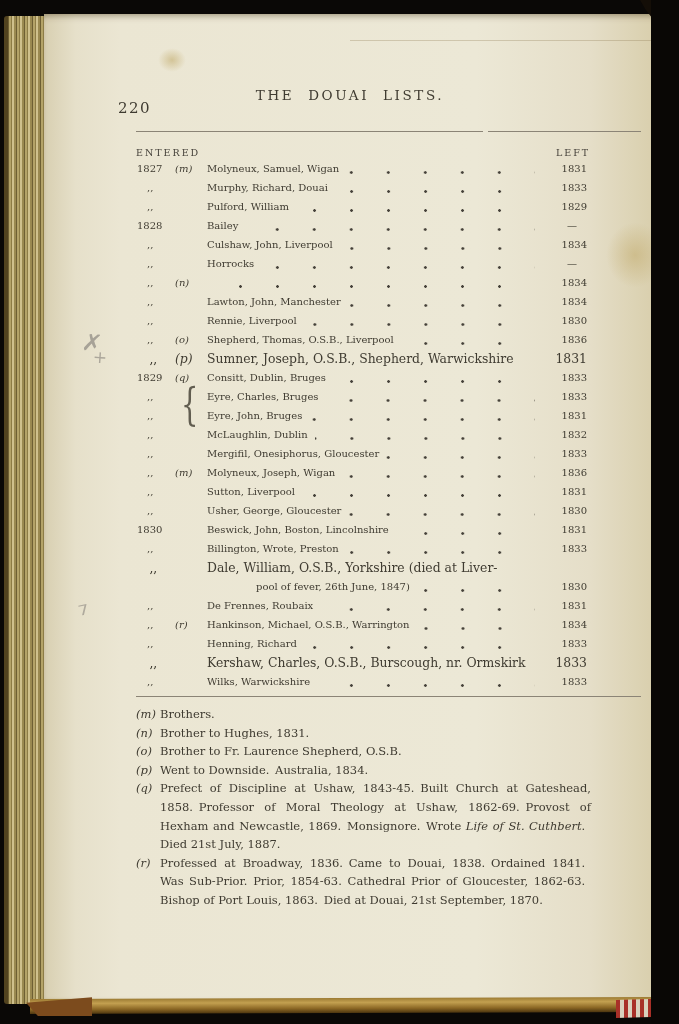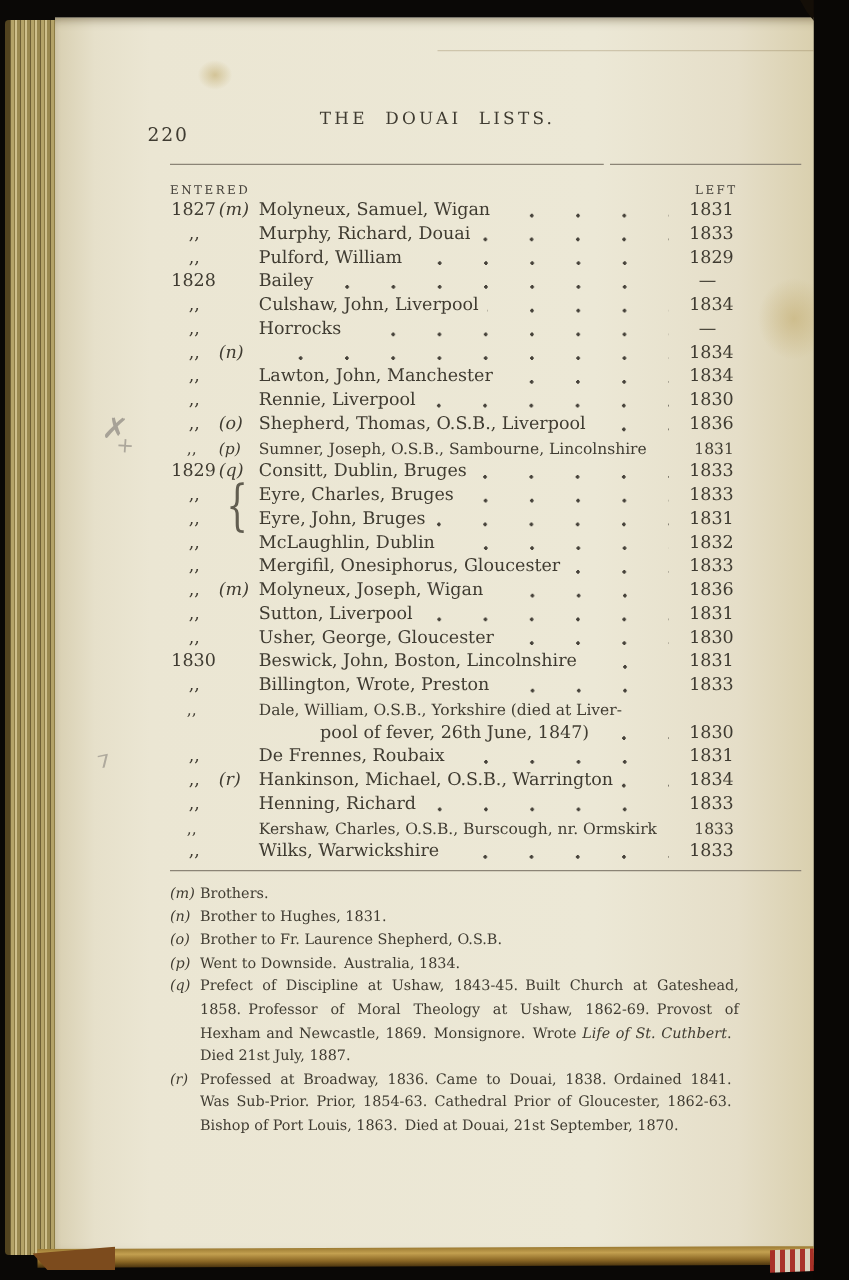--- a/index.html
+++ b/index.html
@@ -34,21 +34,21 @@
   .title{position:absolute;left:90px;top:87px;width:520px;text-align:center;
       font-size:13.5px;letter-spacing:2.6px;word-spacing:7px;}
   .rule{position:absolute;height:1px;background:#8b8476;}
   .rule-a{left:136px;top:131px;width:347px;}
   .rule-b{left:488px;top:131px;width:153px;}
   .rule-c{left:136px;top:696px;width:505px;}
   .colhead{position:absolute;top:147px;font-size:9.5px;letter-spacing:2px;color:#45413a;}
   .col-entered{left:136px;}
   .col-left{left:556px;width:31px;text-align:right;}
   .table{position:absolute;left:137px;top:159px;width:450px;}
-  .row{display:flex;align-items:baseline;height:19px;font-size:14px;line-height:19px;white-space:pre;}
+  .row{display:flex;align-items:baseline;height:19px;font-size:10px;line-height:19px;white-space:pre;}
   .c-ent{flex:0 0 38px;white-space:pre;}
   .c-mark{flex:0 0 32px;font-style:italic;}
   .c-name{flex:0 0 auto;white-space:pre;}
   .leader{flex:1 1 auto;min-width:0;height:3px;align-self:flex-end;margin:0 8px 4px 7px;
       background-image:radial-gradient(circle at 1.5px 1.5px,#46423a 1.25px,rgba(0,0,0,0) 1.5px);
       background-size:37px 3px;background-repeat:repeat-x;background-position:100% 0;}
   .c-left{flex:0 0 44px;text-align:right;white-space:pre;}
   .nd .leader{background:none;margin:0 2px;}
   .tight{font-size:12.4px;}
   .cont .c-name{padding-left:49px;}
@@ -92,21 +92,21 @@
     <div class="row"><span class="c-ent">1827</span><span class="c-mark">(m)</span><span class="c-name">Molyneux, Samuel, Wigan</span><span class="leader"></span><span class="c-left">1831</span></div>
     <div class="row"><span class="c-ent">  ,,</span><span class="c-mark"></span><span class="c-name">Murphy, Richard, Douai</span><span class="leader"></span><span class="c-left">1833</span></div>
     <div class="row"><span class="c-ent">  ,,</span><span class="c-mark"></span><span class="c-name">Pulford, William</span><span class="leader"></span><span class="c-left">1829</span></div>
     <div class="row"><span class="c-ent">1828</span><span class="c-mark"></span><span class="c-name">Bailey</span><span class="leader"></span><span class="c-left">—  </span></div>
     <div class="row"><span class="c-ent">  ,,</span><span class="c-mark"></span><span class="c-name">Culshaw, John, Liverpool</span><span class="leader"></span><span class="c-left">1834</span></div>
     <div class="row"><span class="c-ent">  ,,</span><span class="c-mark"></span><span class="c-name">Horrocks</span><span class="leader"></span><span class="c-left">—  </span></div>
     <div class="row"><span class="c-ent">  ,,</span><span class="c-mark">(n)</span><span class="leader"></span><span class="c-left">1834</span></div>
     <div class="row"><span class="c-ent">  ,,</span><span class="c-mark"></span><span class="c-name">Lawton, John, Manchester</span><span class="leader"></span><span class="c-left">1834</span></div>
     <div class="row"><span class="c-ent">  ,,</span><span class="c-mark"></span><span class="c-name">Rennie, Liverpool</span><span class="leader"></span><span class="c-left">1830</span></div>
     <div class="row"><span class="c-ent">  ,,</span><span class="c-mark">(o)</span><span class="c-name">Shepherd, Thomas, O.S.B., Liverpool</span><span class="leader"></span><span class="c-left">1836</span></div>
-    <div class="row nd tight"><span class="c-ent">  ,,</span><span class="c-mark">(p)</span><span class="c-name">Sumner, Joseph, O.S.B., Sambourne, Lincolnshire</span><span class="leader"></span><span class="c-left">1831</span></div>
+    <div class="row nd tight"><span class="c-ent">  ,,</span><span class="c-mark">(p)</span><span class="c-name">Sumner, Joseph, O.S.B., Shepherd, Warwickshire</span><span class="leader"></span><span class="c-left">1831</span></div>
     <div class="row"><span class="c-ent">1829</span><span class="c-mark">(q)</span><span class="c-name">Consitt, Dublin, Bruges</span><span class="leader"></span><span class="c-left">1833</span></div>
     <div class="row"><span class="c-ent">  ,,</span><span class="c-mark"></span><span class="c-name">Eyre, Charles, Bruges</span><span class="leader"></span><span class="c-left">1833</span></div>
     <div class="row"><span class="c-ent">  ,,</span><span class="c-mark"></span><span class="c-name">Eyre, John, Bruges</span><span class="leader"></span><span class="c-left">1831</span></div>
     <div class="row"><span class="c-ent">  ,,</span><span class="c-mark"></span><span class="c-name">McLaughlin, Dublin</span><span class="leader"></span><span class="c-left">1832</span></div>
     <div class="row"><span class="c-ent">  ,,</span><span class="c-mark"></span><span class="c-name">Mergifil, Onesiphorus, Gloucester</span><span class="leader"></span><span class="c-left">1833</span></div>
     <div class="row"><span class="c-ent">  ,,</span><span class="c-mark">(m)</span><span class="c-name">Molyneux, Joseph, Wigan</span><span class="leader"></span><span class="c-left">1836</span></div>
     <div class="row"><span class="c-ent">  ,,</span><span class="c-mark"></span><span class="c-name">Sutton, Liverpool</span><span class="leader"></span><span class="c-left">1831</span></div>
     <div class="row"><span class="c-ent">  ,,</span><span class="c-mark"></span><span class="c-name">Usher, George, Gloucester</span><span class="leader"></span><span class="c-left">1830</span></div>
     <div class="row"><span class="c-ent">1830</span><span class="c-mark"></span><span class="c-name">Beswick, John, Boston, Lincolnshire</span><span class="leader"></span><span class="c-left">1831</span></div>
     <div class="row"><span class="c-ent">  ,,</span><span class="c-mark"></span><span class="c-name">Billington, Wrote, Preston</span><span class="leader"></span><span class="c-left">1833</span></div>

